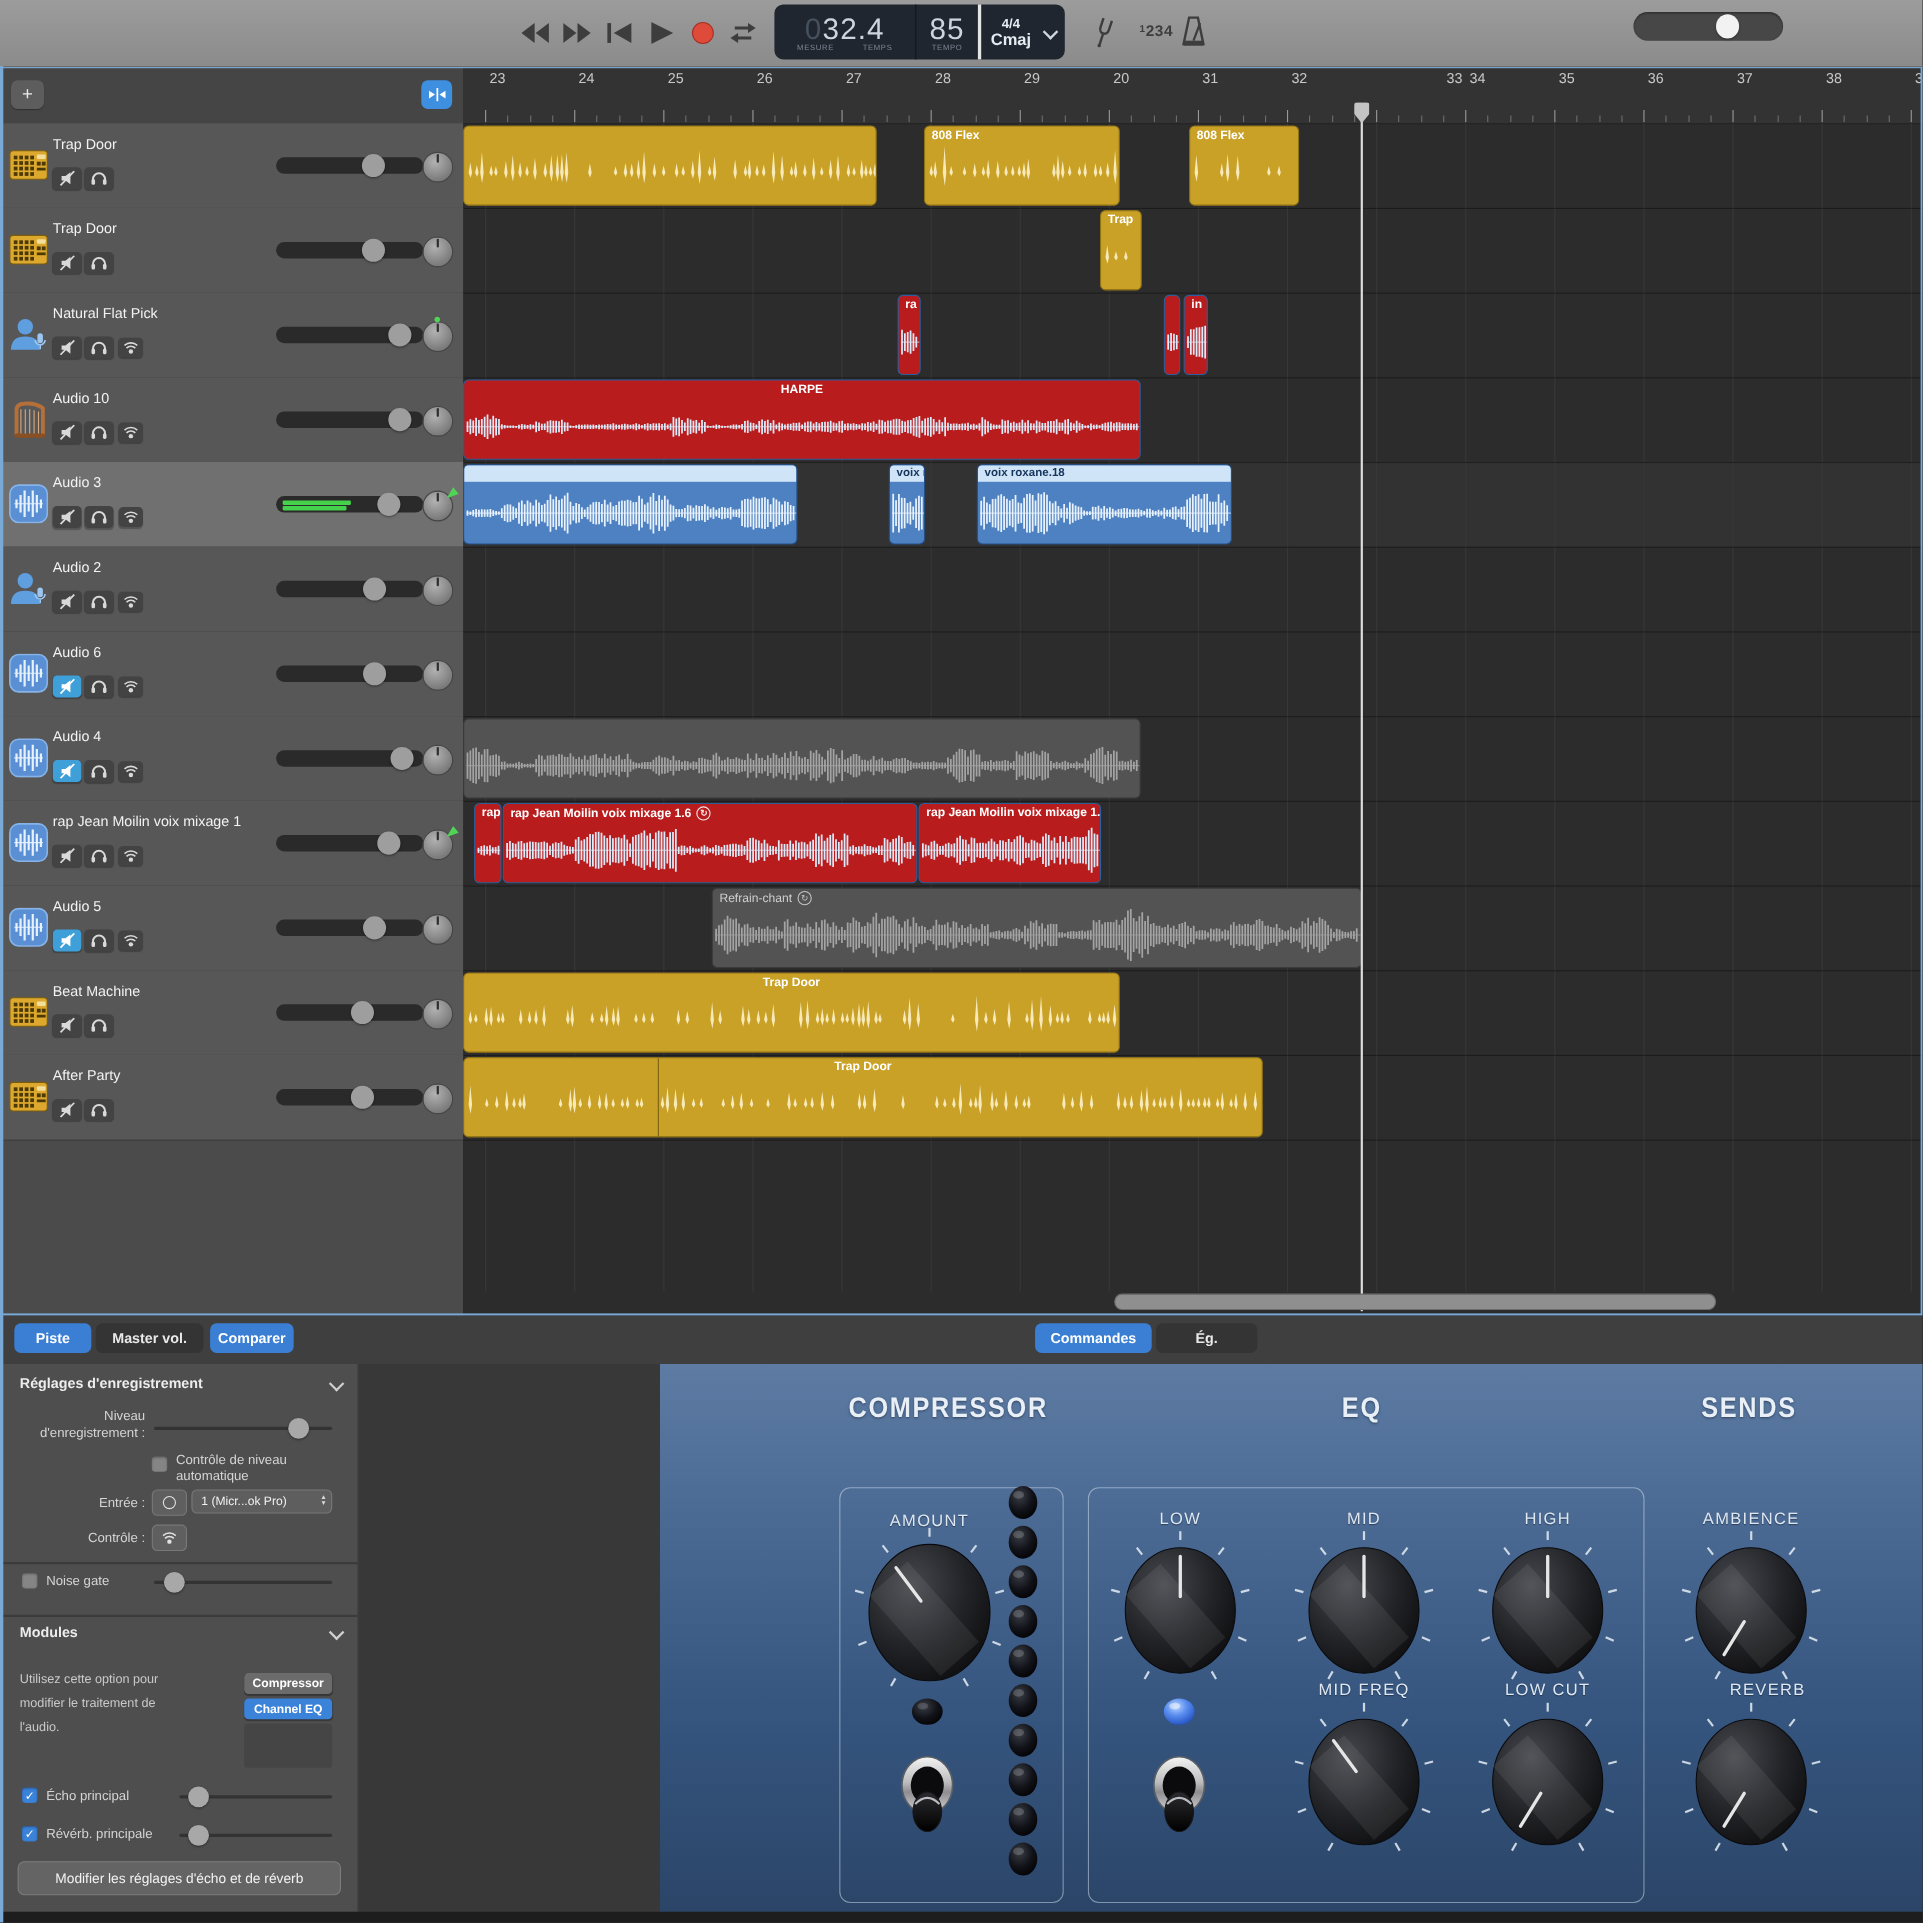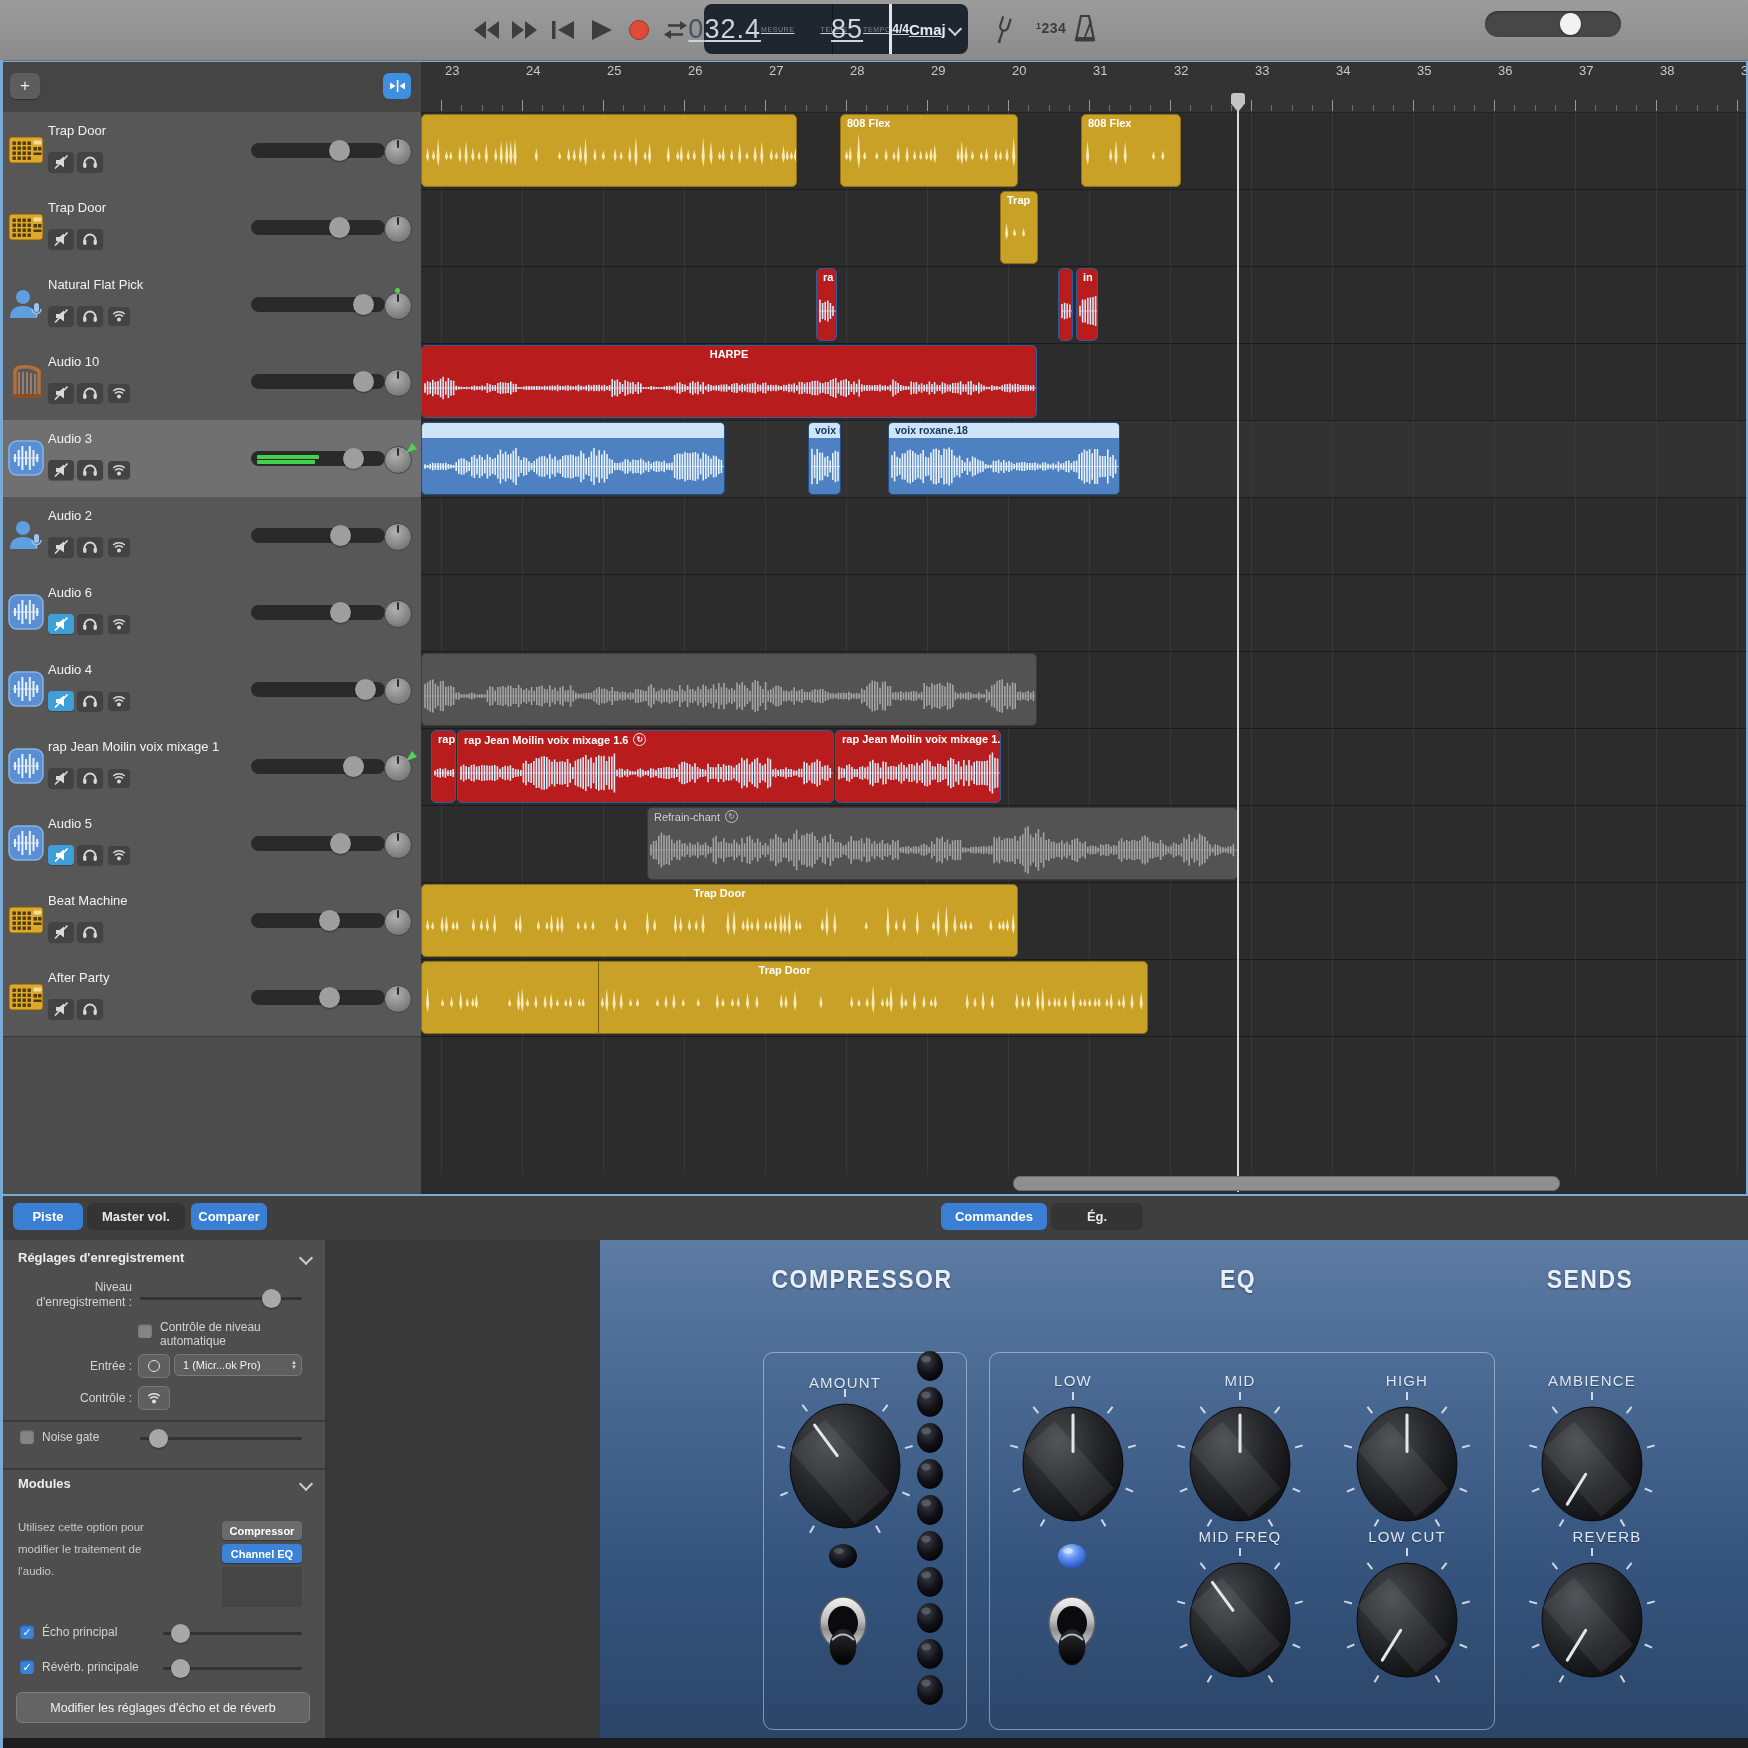--- a/index.html
+++ b/index.html
@@ -4,21 +4,21 @@
 <style>
   html,body{margin:0;padding:0;background:#1d1d1d;}
   #app{position:relative;width:1748px;height:1748px;overflow:hidden;
        font-family:"Liberation Sans",sans-serif;background:#2c2c2c;-webkit-font-smoothing:antialiased;}
   
   #toolbar{position:absolute;left:0;top:0;width:1748px;height:60px;
     background:linear-gradient(#9c9c9c,#8b8b8b);border-bottom:1px solid #6d6d6d;z-index:30;}
   .tbtn{position:absolute;color:#3d3d3d;cursor:default;}
   #lcd{position:absolute;left:704px;top:4px;width:264px;height:50px;background:#20262f;
     border-radius:8px;display:flex;align-items:stretch;color:#ccd5df;}
-  .lcd-sec{position:relative;display:flex;flex-direction:row;justify-content:center;align-items:center;text-decoration:underline;}
+  .lcd-sec{position:relative;display:flex;flex-direction:column;justify-content:center;align-items:center;}
   .lcd-pos{width:128px;}
   .lcd-tempo{width:56px;border-left:1px solid #12161c;}
   .lcd-key{width:54px;border-left:3px solid #e5e5e5;}
   .lcd-big{font-size:27px;font-weight:400;letter-spacing:1px;line-height:28px;}
   .lcd-big .dim{color:#45505f;}
   .lcd-labels{display:flex;gap:26px;font-size:7px;letter-spacing:.6px;color:#7d8796;margin-top:0px;}
   .lcd-labels.center{gap:0;}
   .lcd-sig{font-size:12px;line-height:14px;font-weight:700;color:#e6ebf2;}
   .lcd-keyname{font-size:15px;line-height:17px;font-weight:700;color:#e6ebf2;}
   .chev{display:inline-block;width:8px;height:8px;border-right:2px solid #c9c9c9;border-bottom:2px solid #c9c9c9;transform:rotate(45deg);}
@@ -775,21 +775,21 @@
       <div class="rtick beat" style="left: 1109.25px; top: 105px; height: 6px;"></div>
       <div class="rtick beat" style="left: 1129.5px; top: 105px; height: 6px;"></div>
       <div class="rtick beat" style="left: 1149.75px; top: 105px; height: 6px;"></div>
       <div class="gline" style="left: 1089px; top: 112px; height: 1062px;"></div>
       <div class="barnum" style="left: 1174px; top: 63px;">32</div>
       <div class="rtick" style="left: 1170px; top: 100px; height: 11px;"></div>
       <div class="rtick beat" style="left: 1190.25px; top: 105px; height: 6px;"></div>
       <div class="rtick beat" style="left: 1210.5px; top: 105px; height: 6px;"></div>
       <div class="rtick beat" style="left: 1230.75px; top: 105px; height: 6px;"></div>
       <div class="gline" style="left: 1170px; top: 112px; height: 1062px;"></div>
-      <div class="barnum" style="left: 1255px; top: 63px;">33</div>
+      <div class="barnum" style="left: 1315px; top: 63px;">33</div>
       <div class="rtick" style="left: 1251px; top: 100px; height: 11px;"></div>
       <div class="rtick beat" style="left: 1271.25px; top: 105px; height: 6px;"></div>
       <div class="rtick beat" style="left: 1291.5px; top: 105px; height: 6px;"></div>
       <div class="rtick beat" style="left: 1311.75px; top: 105px; height: 6px;"></div>
       <div class="gline" style="left: 1251px; top: 112px; height: 1062px;"></div>
       <div class="barnum" style="left: 1336px; top: 63px;">34</div>
       <div class="rtick" style="left: 1332px; top: 100px; height: 11px;"></div>
       <div class="rtick beat" style="left: 1352.25px; top: 105px; height: 6px;"></div>
       <div class="rtick beat" style="left: 1372.5px; top: 105px; height: 6px;"></div>
       <div class="rtick beat" style="left: 1392.75px; top: 105px; height: 6px;"></div>

